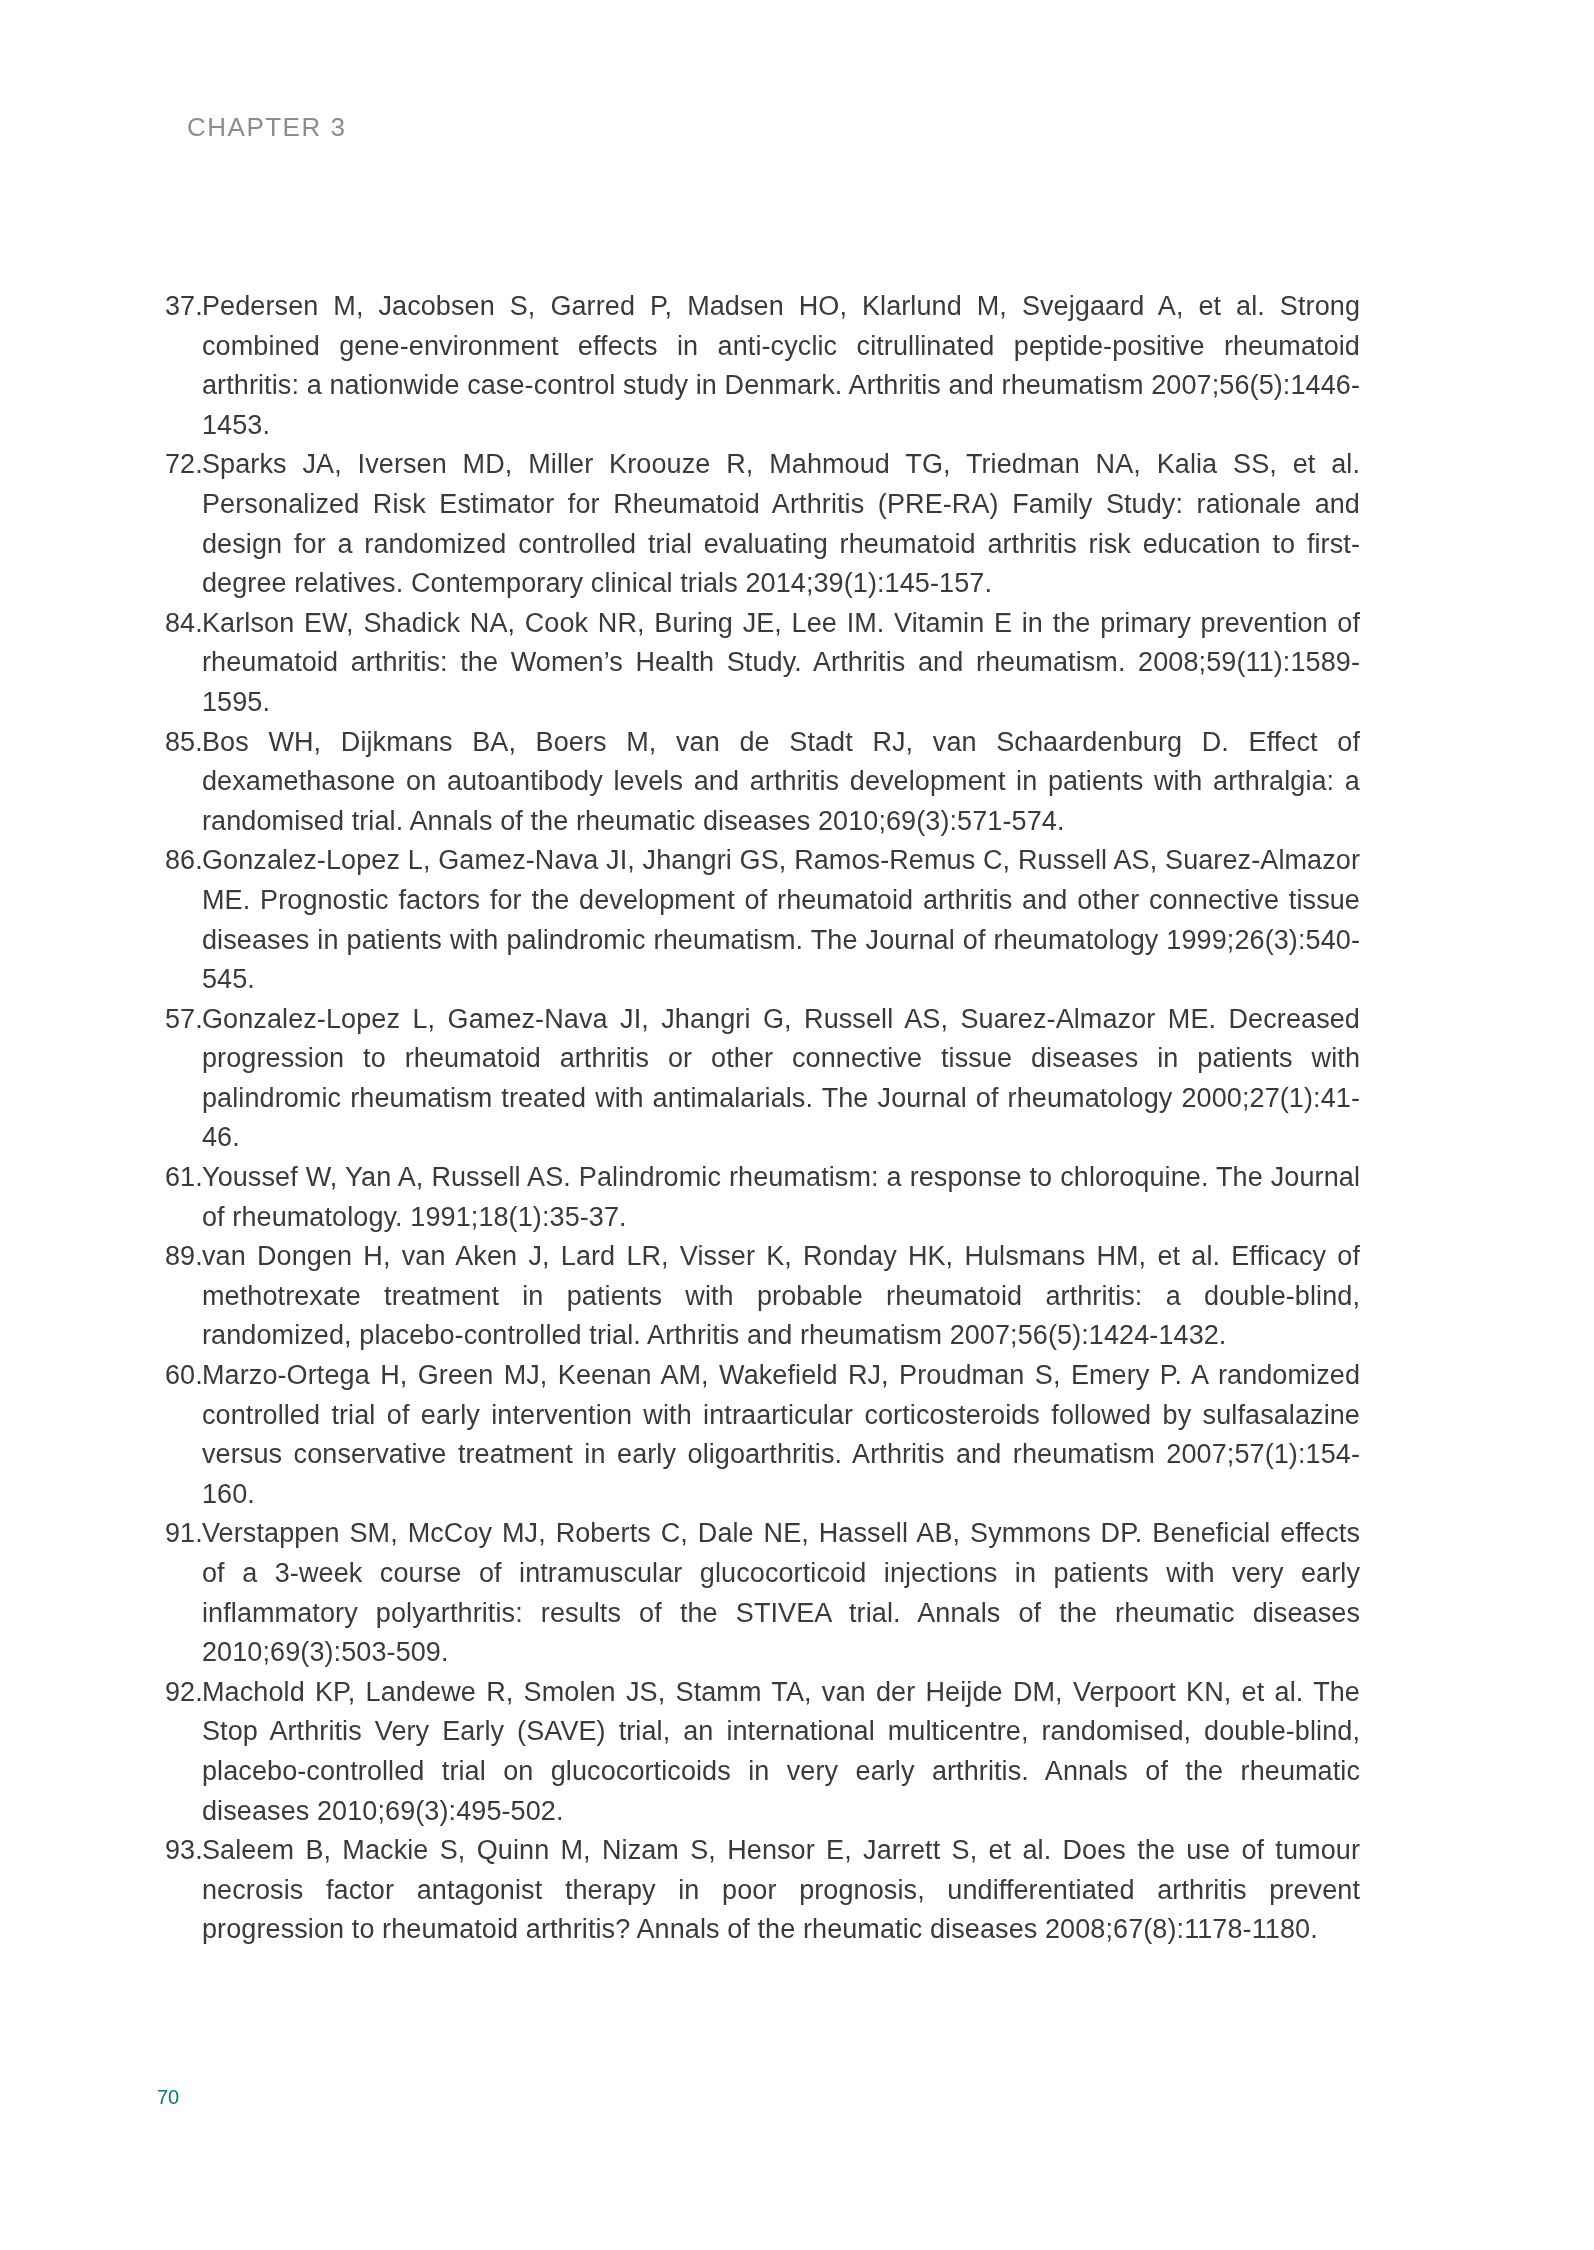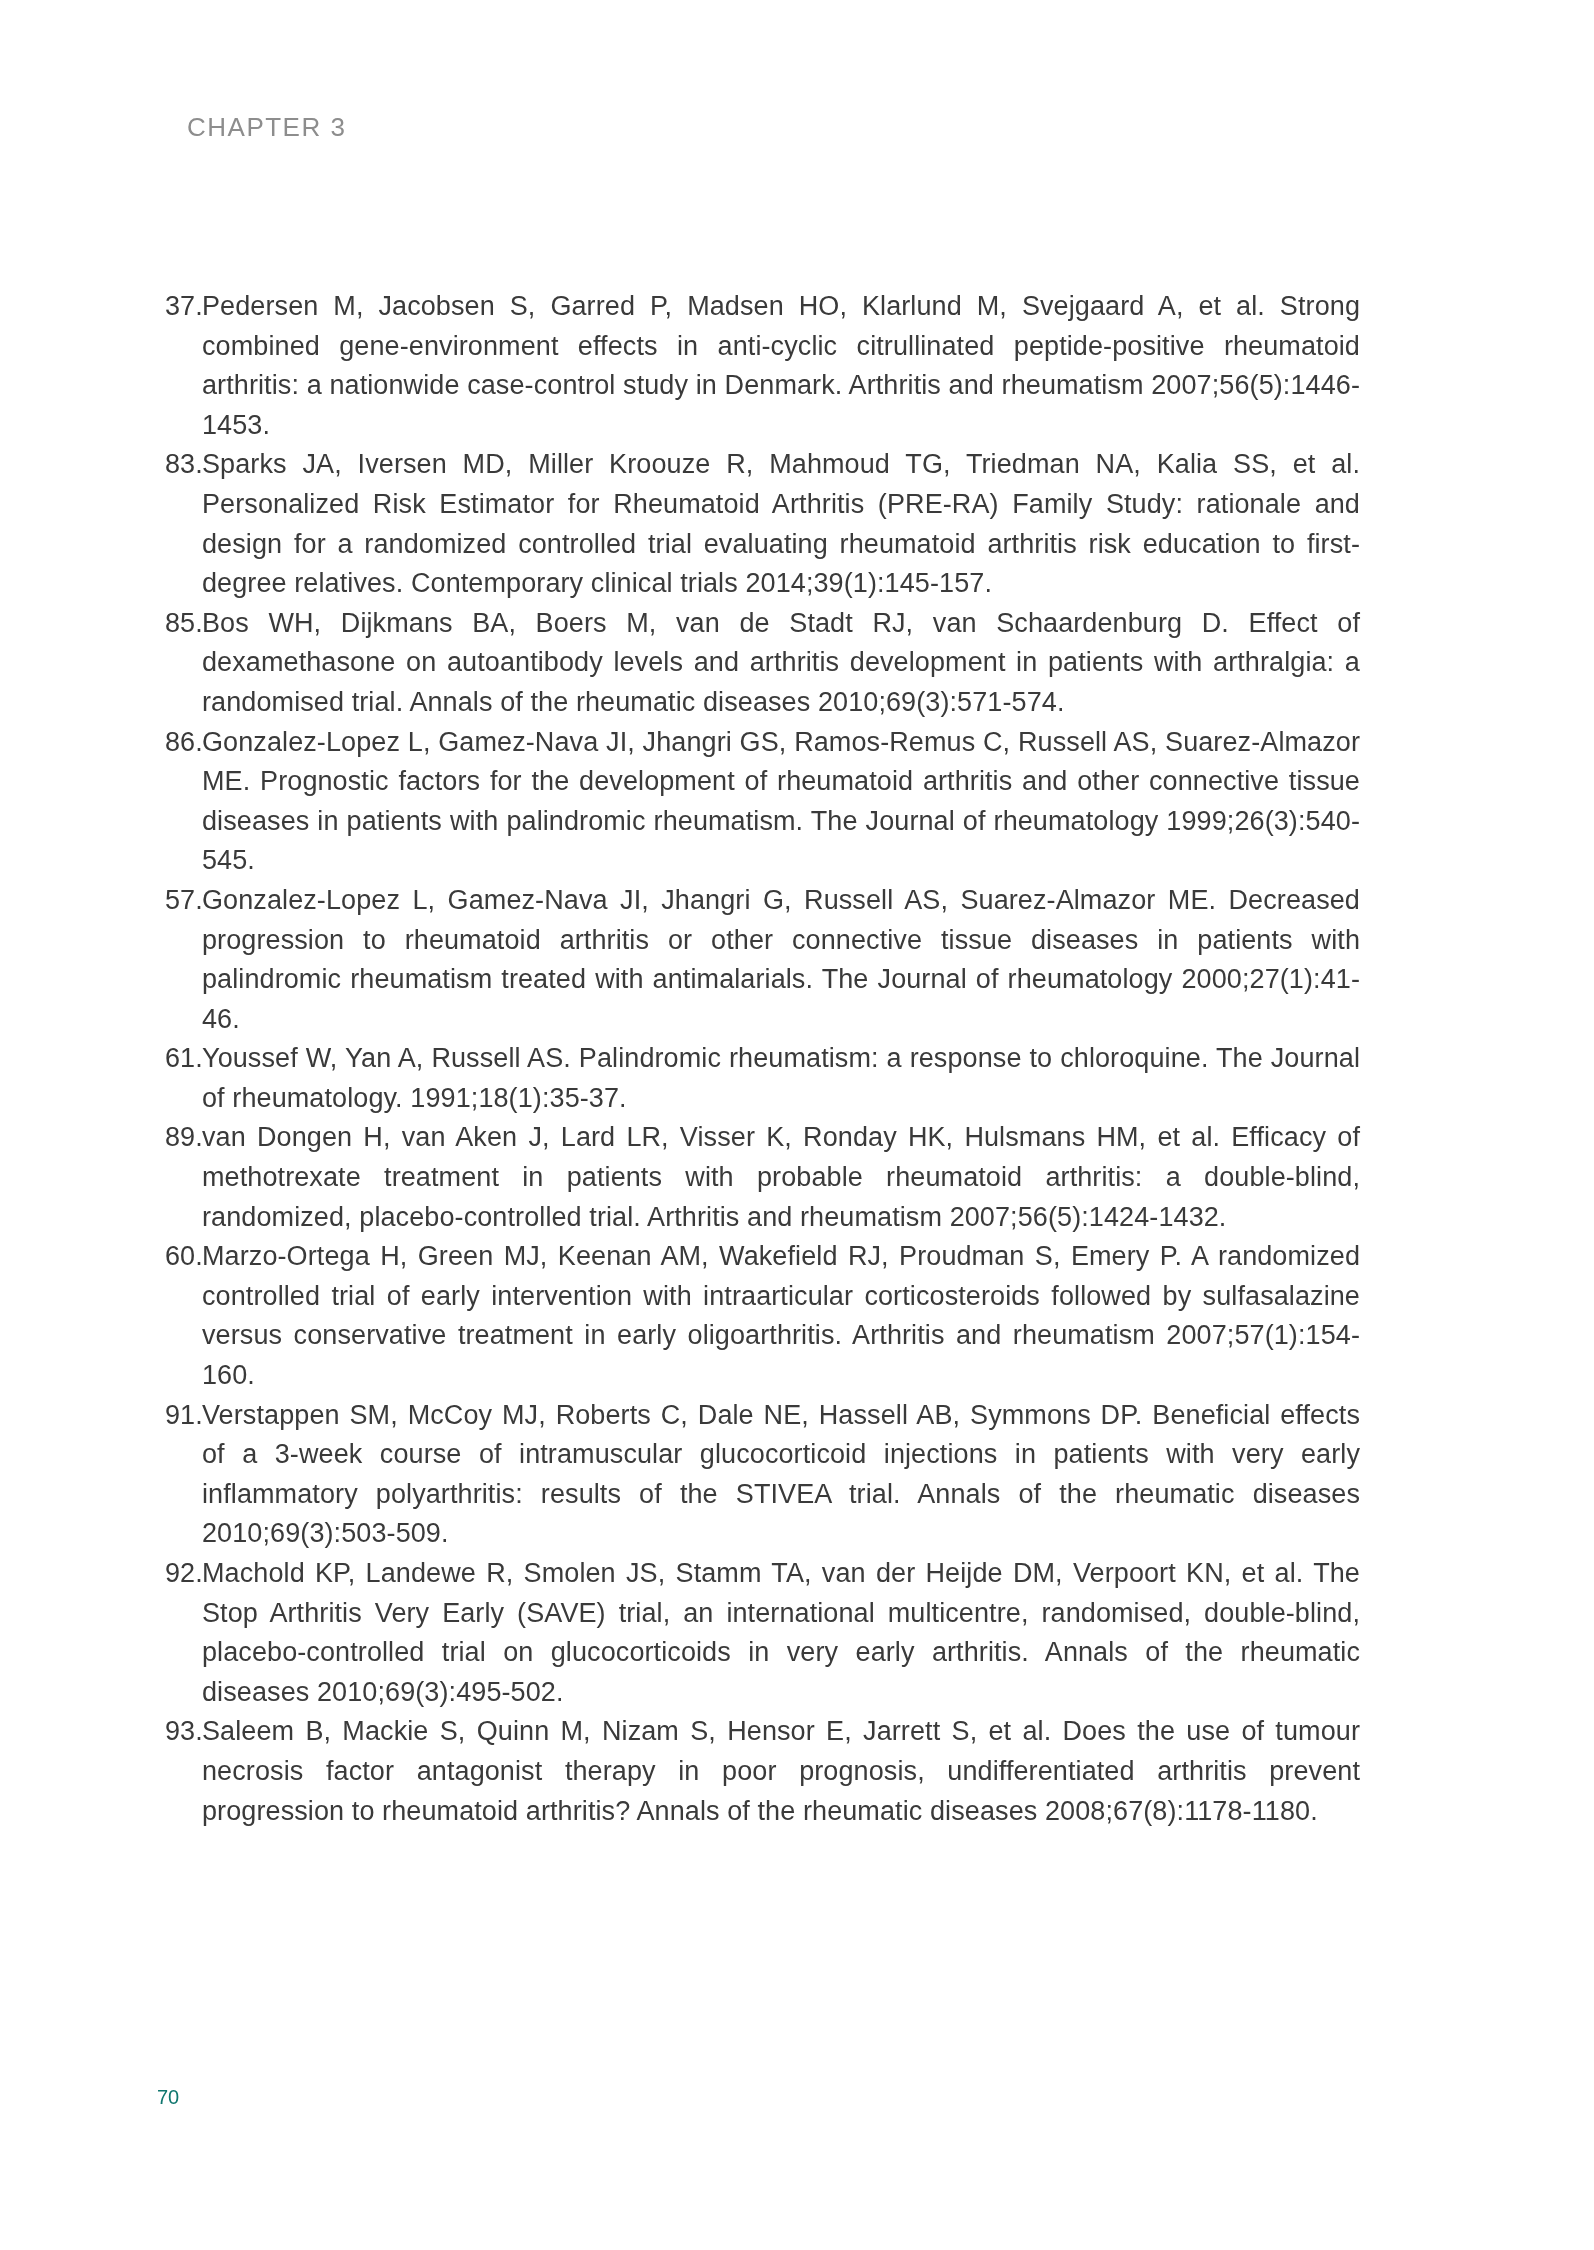--- a/index.html
+++ b/index.html
@@ -60,24 +60,28 @@
   <div class="chapter-header">CHAPTER 3</div>
 
   <div class="ref-list">
 
     <div class="ref">
       <span class="ref-num">37.</span>
       <span class="ref-text">Pedersen M, Jacobsen S, Garred P, Madsen HO, Klarlund M, Svejgaard A, et al. Strong combined gene-environment effects in anti-cyclic citrullinated peptide-positive rheumatoid arthritis: a nationwide case-control study in Denmark. Arthritis and rheumatism 2007;56(5):1446-1453.</span>
     </div>
 
     <div class="ref">
-      <span class="ref-num">83.</span>
+      <span class="ref-num">72.</span>
       <span class="ref-text">Sparks JA, Iversen MD, Miller Kroouze R, Mahmoud TG, Triedman NA, Kalia SS, et al. Personalized Risk Estimator for Rheumatoid Arthritis (PRE-RA) Family Study: rationale and design for a randomized controlled trial evaluating rheumatoid arthritis risk education to first-degree relatives. Contemporary clinical trials 2014;39(1):145-157.</span>
     </div>
 
+    <div class="ref">
+      <span class="ref-num">84.</span>
+      <span class="ref-text">Karlson EW, Shadick NA, Cook NR, Buring JE, Lee IM. Vitamin E in the primary prevention of rheumatoid arthritis: the Women’s Health Study. Arthritis and rheumatism. 2008;59(11):1589-1595.</span>
+    </div>
 
     <div class="ref">
       <span class="ref-num">85.</span>
       <span class="ref-text">Bos WH, Dijkmans BA, Boers M, van de Stadt RJ, van Schaardenburg D. Effect of dexamethasone on autoantibody levels and arthritis development in patients with arthralgia: a randomised trial. Annals of the rheumatic diseases 2010;69(3):571-574.</span>
     </div>
 
     <div class="ref">
       <span class="ref-num">86.</span>
       <span class="ref-text">Gonzalez-Lopez L, Gamez-Nava JI, Jhangri GS, Ramos-Remus C, Russell AS, Suarez-Almazor ME. Prognostic factors for the development of rheumatoid arthritis and other connective tissue diseases in patients with palindromic rheumatism. The Journal of rheumatology 1999;26(3):540-545.</span>
     </div>

